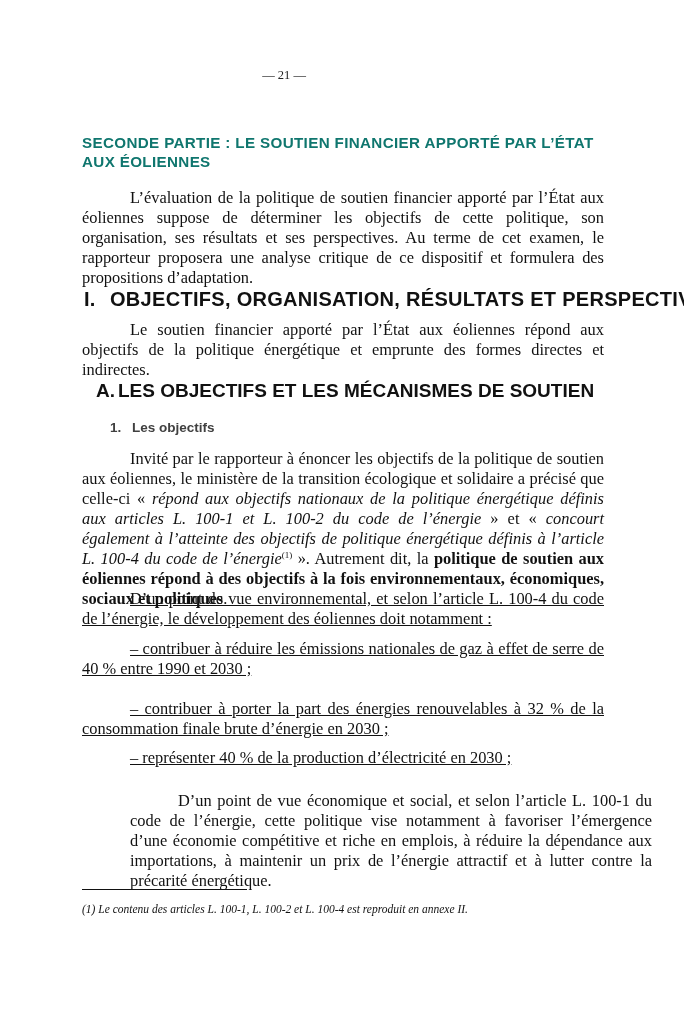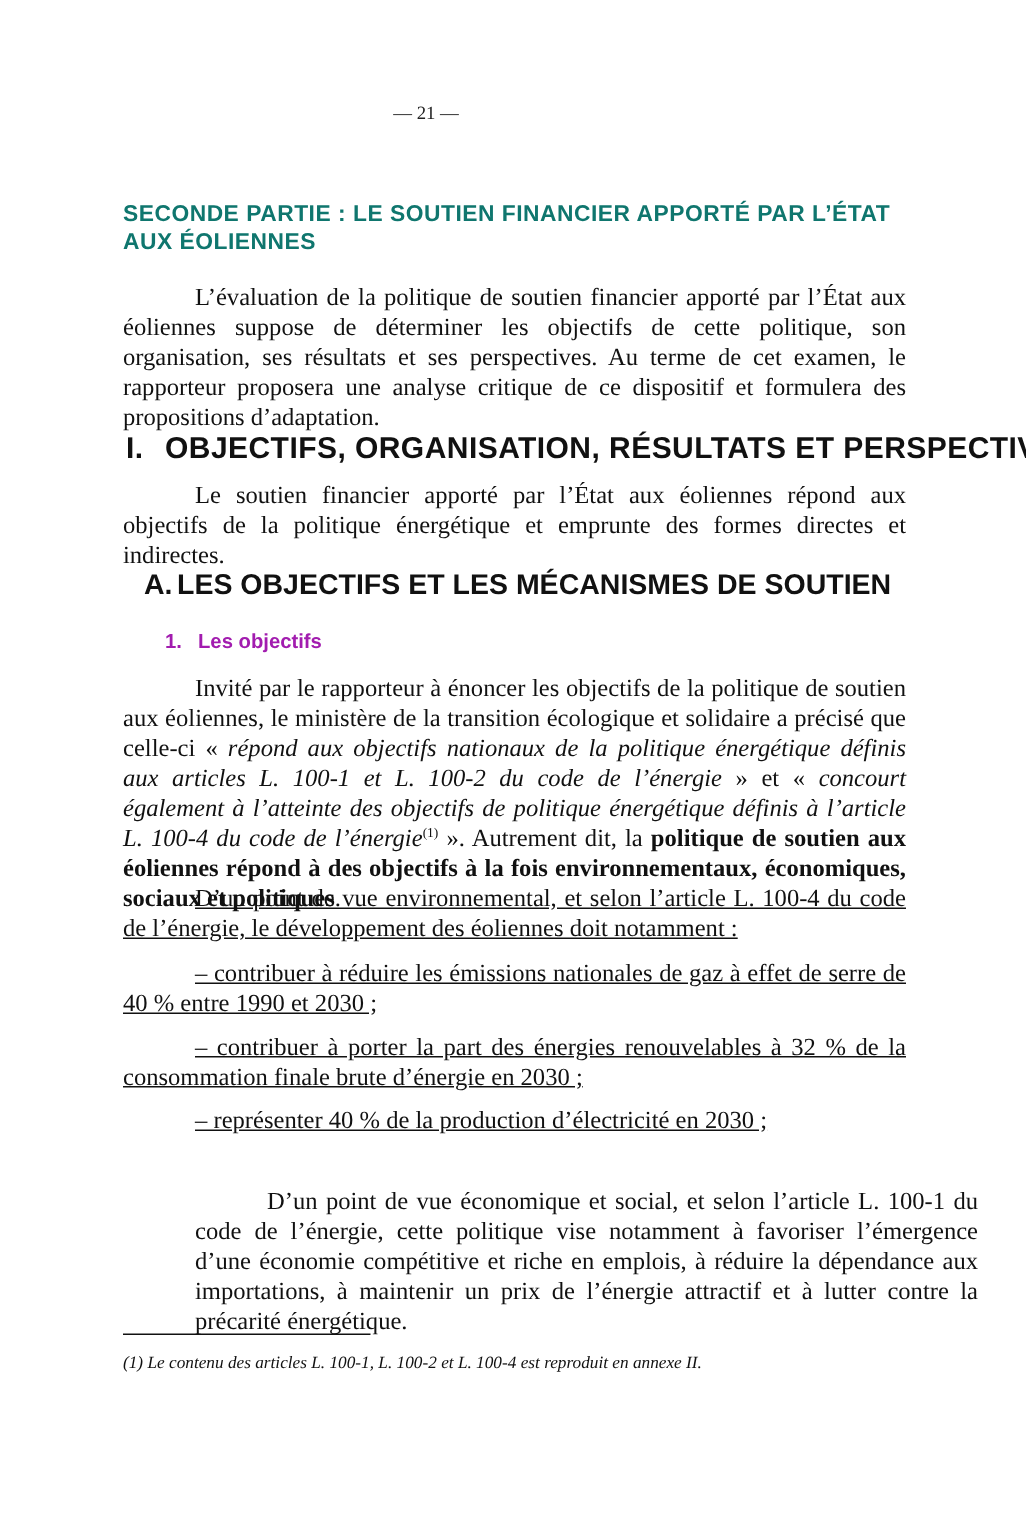--- a/index.html
+++ b/index.html
@@ -69,21 +69,21 @@
       color: #111;
       white-space: nowrap;
     }
     .h3 {
       position: absolute;
       left: 110px;
       top: 420px;
       font-family: "Liberation Sans", "DejaVu Sans", sans-serif;
       font-weight: bold;
       font-size: 13.5px;
-      color: #a21caf;
+      color: #404040;
       white-space: nowrap;
     }
     .num { display: inline-block; width: 26px; }
     .h3 .num, .h2 .num { width: 22px; }
     em { font-style: italic; }
     strong { font-weight: bold; }
     sup { font-size: 9px; vertical-align: 6px; line-height: 0; }
     .footnote-rule {
       position: absolute;
       left: 82px;
@@ -129,21 +129,21 @@
   <span class="num">1.</span><span>Les objectifs</span>
 </div>
 
 <div class="block" style="top:449px;">
   <p class="body"><span>Invité par le rapporteur à énoncer les objectifs de la politique de soutien aux éoliennes, le ministère de la transition écologique et solidaire a précisé que celle-ci </span><span>« </span><em>répond aux objectifs nationaux de la politique énergétique définis aux articles L. 100-1 et L. 100-2 du code de l’énergie</em><span> »</span><span> et </span><span>« </span><em>concourt également à l’atteinte des objectifs de politique énergétique définis à l’article L. 100-4 du code de l’énergie</em><sup>(1)</sup><span> ».</span><span> Autrement dit, la </span><strong>politique de soutien aux éoliennes répond à des objectifs à la fois environnementaux, économiques, sociaux et politiques</strong><span>.</span></p>
 </div>
 
 <div class="block" style="top:589px;text-decoration:underline;">
   <p class="body">D’un point de vue environnemental, et selon l’article L. 100-4 du code de l’énergie, le développement des éoliennes doit notamment :</p>
   <p class="body" style="margin-top:10px;">– contribuer à réduire les émissions nationales de gaz à effet de serre de 40 % entre 1990 et 2030 ;</p>
-  <p class="body" style="margin-top:9px;">– contribuer à porter la part des énergies renouvelables à 32 % de la consommation finale brute d’énergie en 2030 ;</p>
+  <p class="body" style="margin-top:20px;">– contribuer à porter la part des énergies renouvelables à 32 % de la consommation finale brute d’énergie en 2030 ;</p>
   <p class="body" style="margin-top:9px;">– représenter 40 % de la production d’électricité en 2030 ;</p>
 </div>
 
 <div class="block" style="top:791px;margin-left:48px;">
   <p class="body">D’un point de vue économique et social, et selon l’article L. 100-1 du code de l’énergie, cette politique vise notamment à favoriser l’émergence d’une économie compétitive et riche en emplois, à réduire la dépendance aux importations, à maintenir un prix de l’énergie attractif et à lutter contre la précarité énergétique.</p>
 </div>
 
 <div class="footnote-rule"></div>
 <div class="footnote">(1) Le contenu des articles L. 100-1, L. 100-2 et L. 100-4 est reproduit en annexe II.</div>
 

